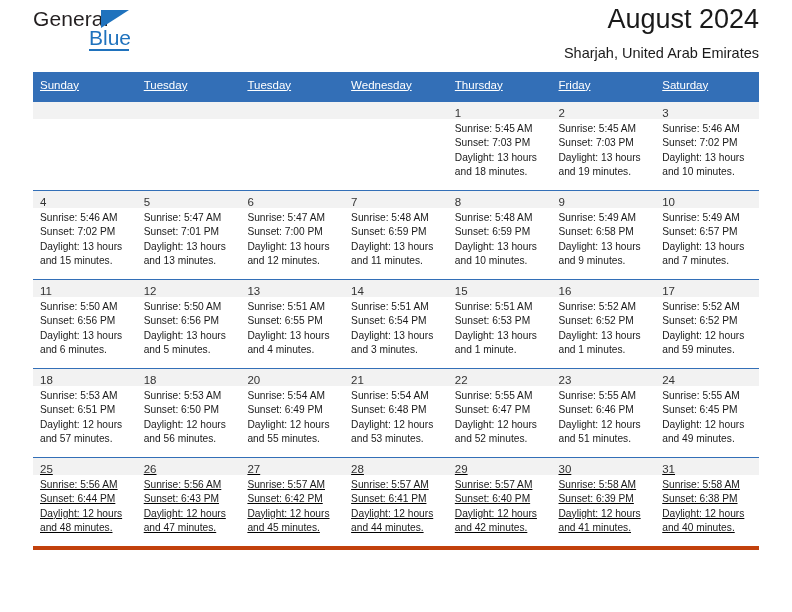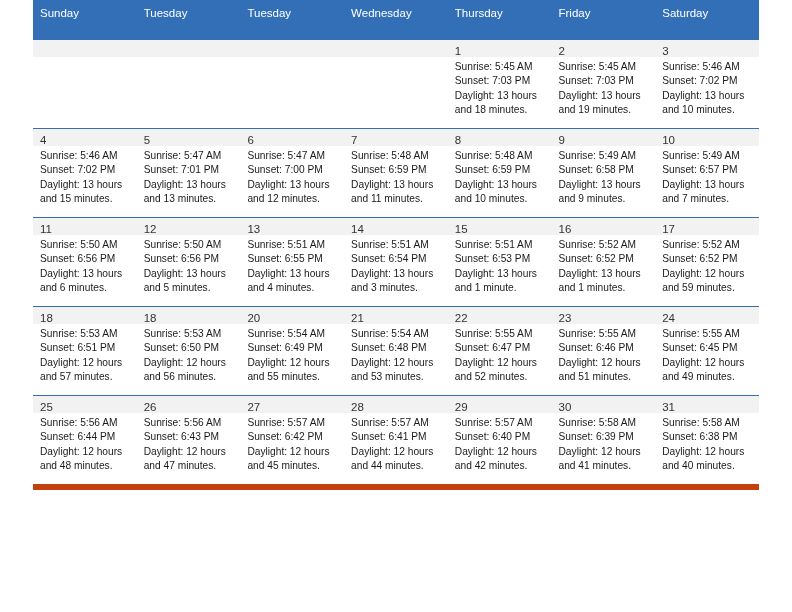--- a/index.html
+++ b/index.html
@@ -98,34 +98,36 @@
     width: 726px;
     border-collapse: collapse;
     table-layout: fixed;
   }
   .calendar th {
     background: #336fb7;
     color: #ffffff;
     font-size: 11.5px;
     font-weight: normal;
     text-align: left;
-    padding: 5px 0 20px 7px;
+    padding: 5px 0 10px 7px;
     height: 15px;
     border: none;
+    text-decoration: underline;
   }
   .calendar td {
     vertical-align: top;
     padding: 0;
     border: none;
     border-bottom: 1px solid #336fb7;
     height: 88px;
     background: #ffffff;
   }
   .calendar tr:last-child td {
-    border-bottom: 6px solid #c2410c;
+    border-bottom: 4px solid #c2410c;
+    text-decoration: underline;
   }
   .daynum-band {
     background: #f2f2f2;
     height: 17px;
     padding: 1px 0 1px 7px;
     box-sizing: border-box;
   }
   .daynum {
     font-size: 11.5px;
     color: #333333;
@@ -142,20 +144,35 @@
   }
   .empty .daynum-band {
     background: #f2f2f2;
   }
 </style>
 </head>
 <body>
 
 <div class="page">
 
+  <div class="header">
+
+    <div class="logo">
+      <span class="logo-general">General</span>
+      <span class="logo-tri"></span>
+      <span class="logo-blue">Blue</span>
+      <span class="logo-underline"></span>
+    </div>
+
+    <div class="title-block">
+      <h1 class="cal-title">August 2024</h1>
+      <h2 class="cal-subtitle">Sharjah, United Arab Emirates</h2>
+    </div>
+
+  </div>
 
   <table class="calendar">
     <thead>
       <tr id="weekday-row">
           <th>Sunday</th>
           <th>Tuesday</th>
           <th>Tuesday</th>
           <th>Wednesday</th>
           <th>Thursday</th>
           <th>Friday</th>

